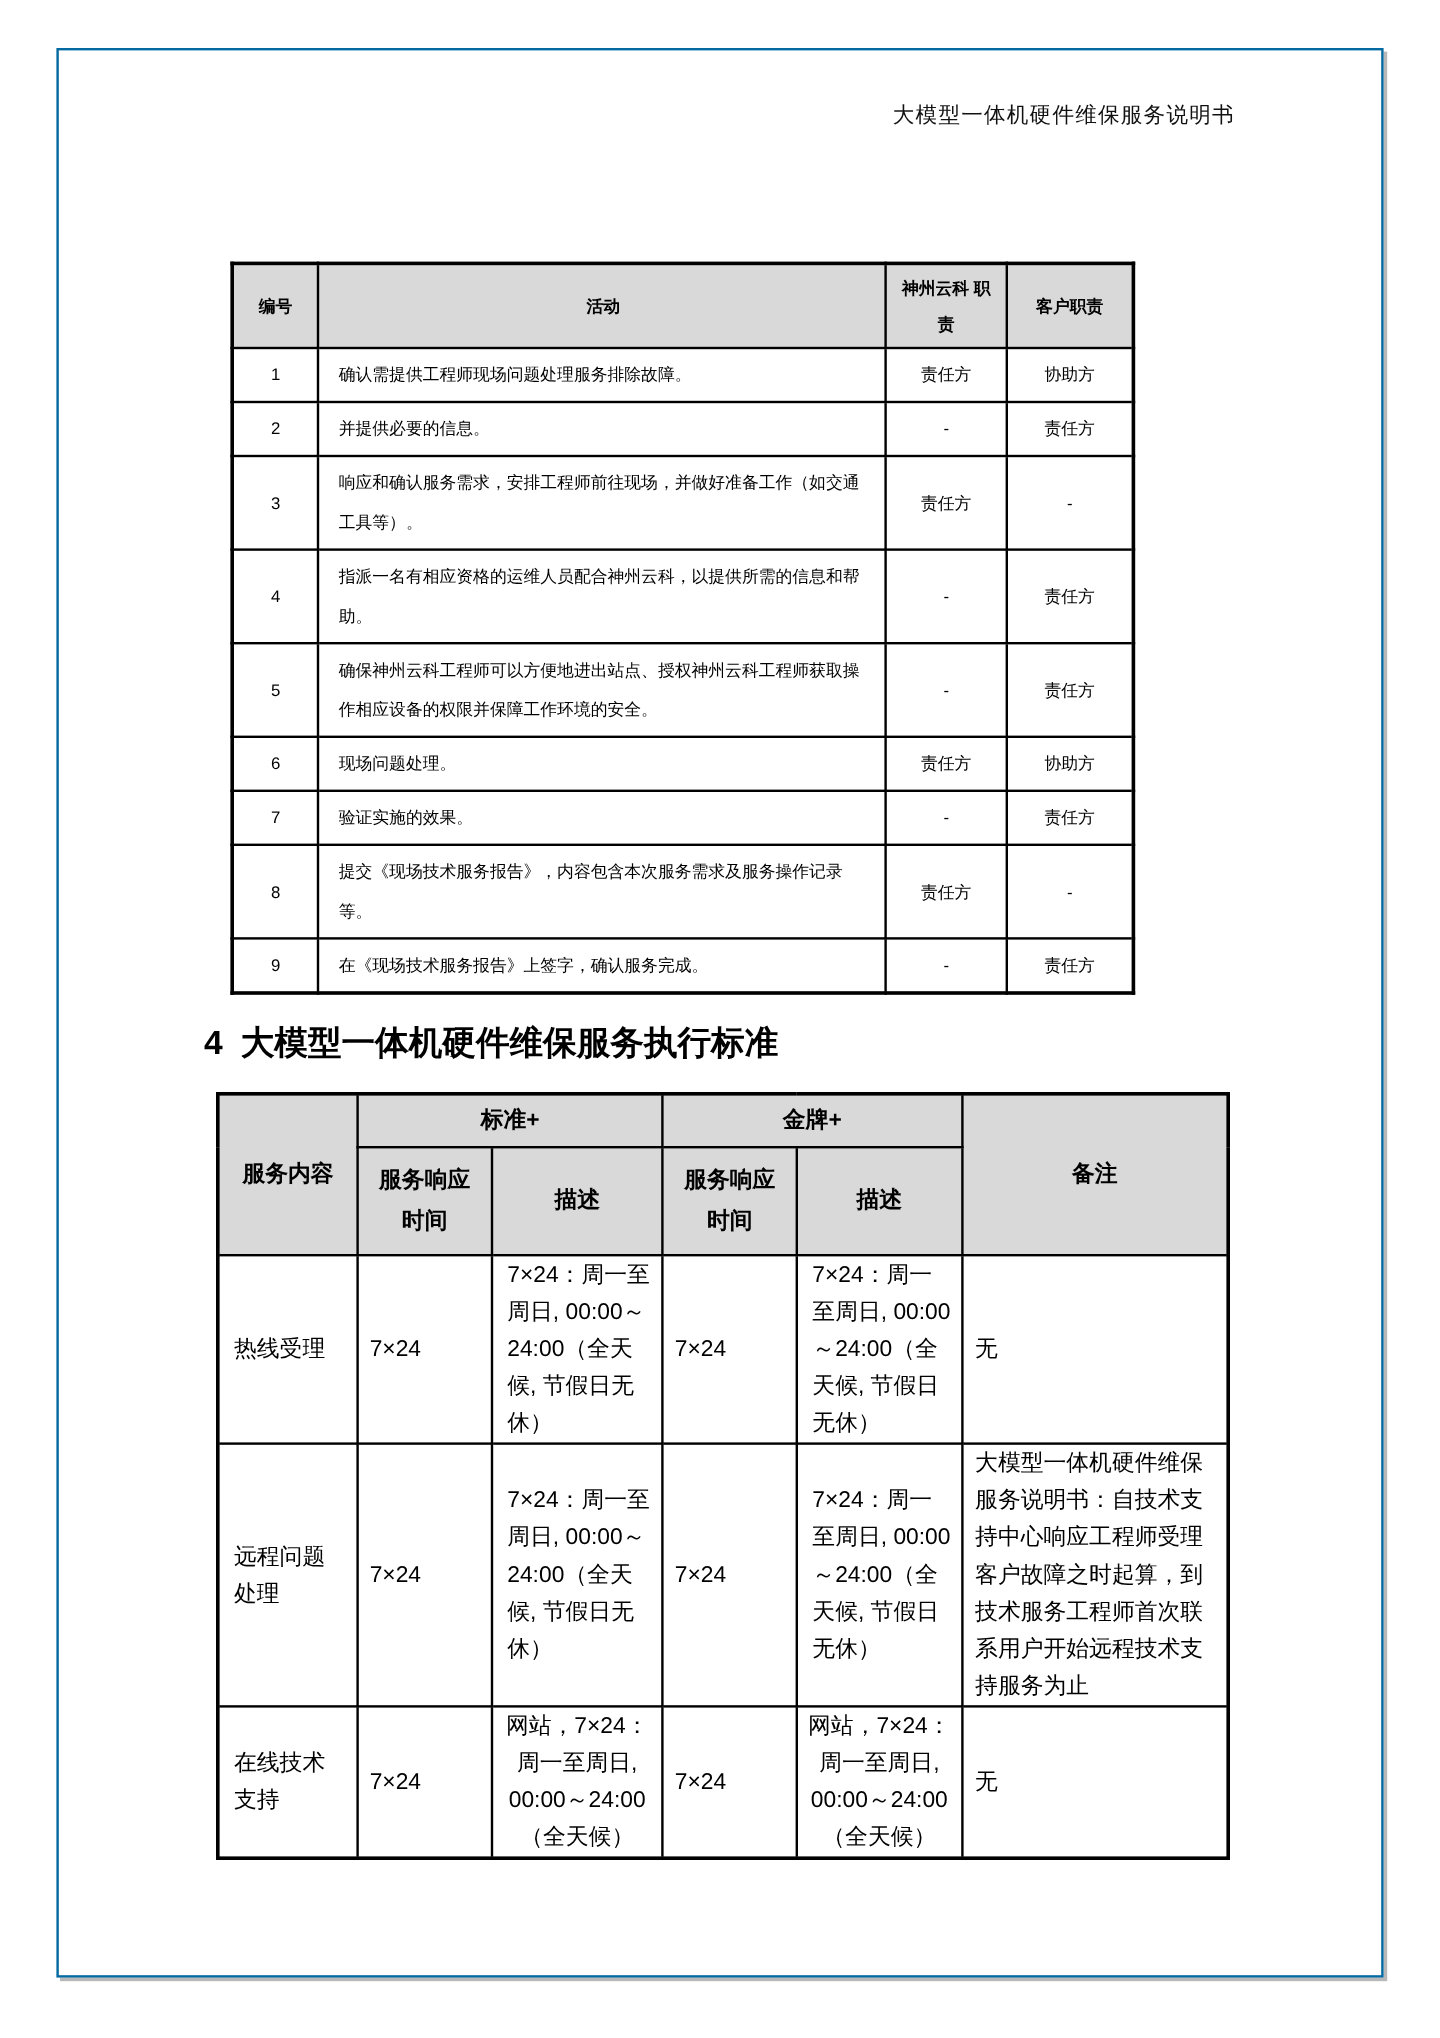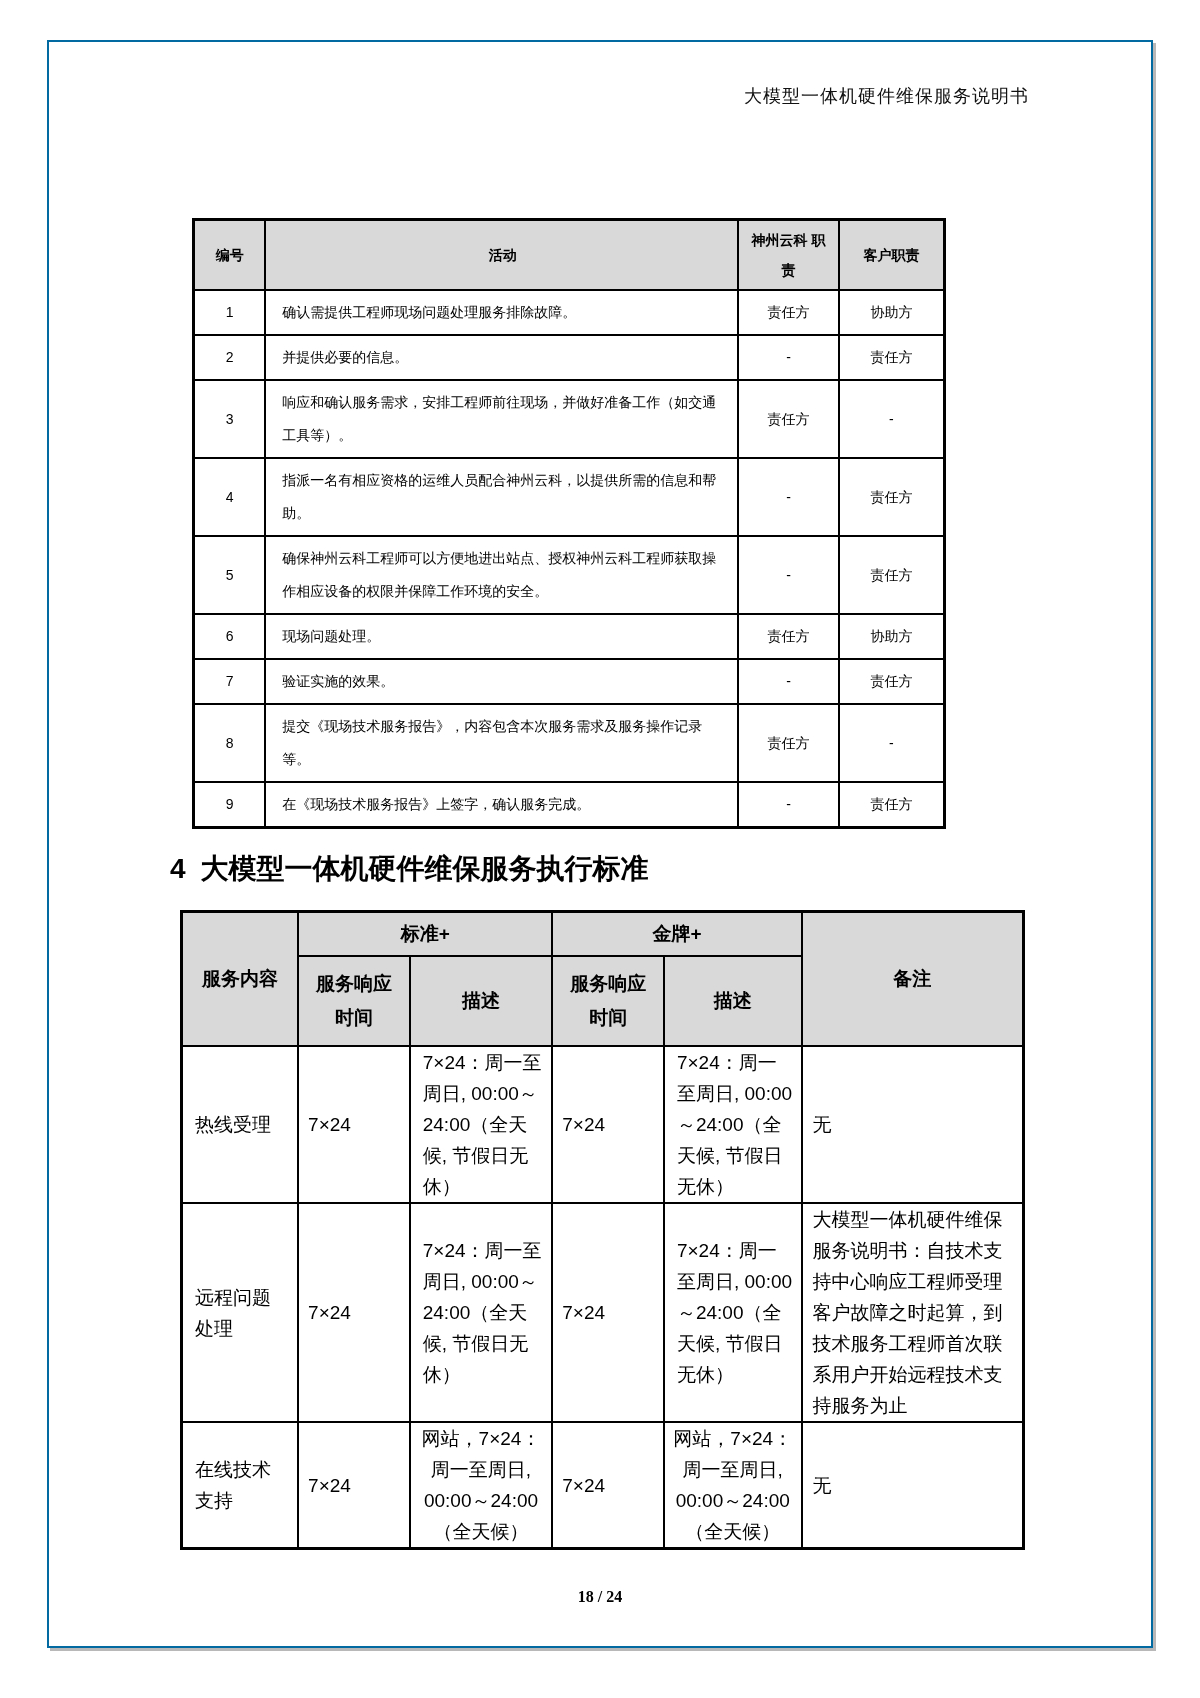--- a/index.html
+++ b/index.html
@@ -194,14 +194,13 @@
           <td class="c2-service">在线技术支持</td>
           <td class="c2-time">7×24</td>
           <td class="c2-desc center">网站，7×24：周一至周日, 00:00～24:00 （全天候）</td>
           <td class="c2-time">7×24</td>
           <td class="c2-desc center">网站，7×24：周一至周日, 00:00～24:00 （全天候）</td>
           <td class="c2-remark">无</td>
         </tr>
       </tbody>
   </table>
 
-  <div class="footer">18 / 24</div>
 </div>
 
 </body></html>

